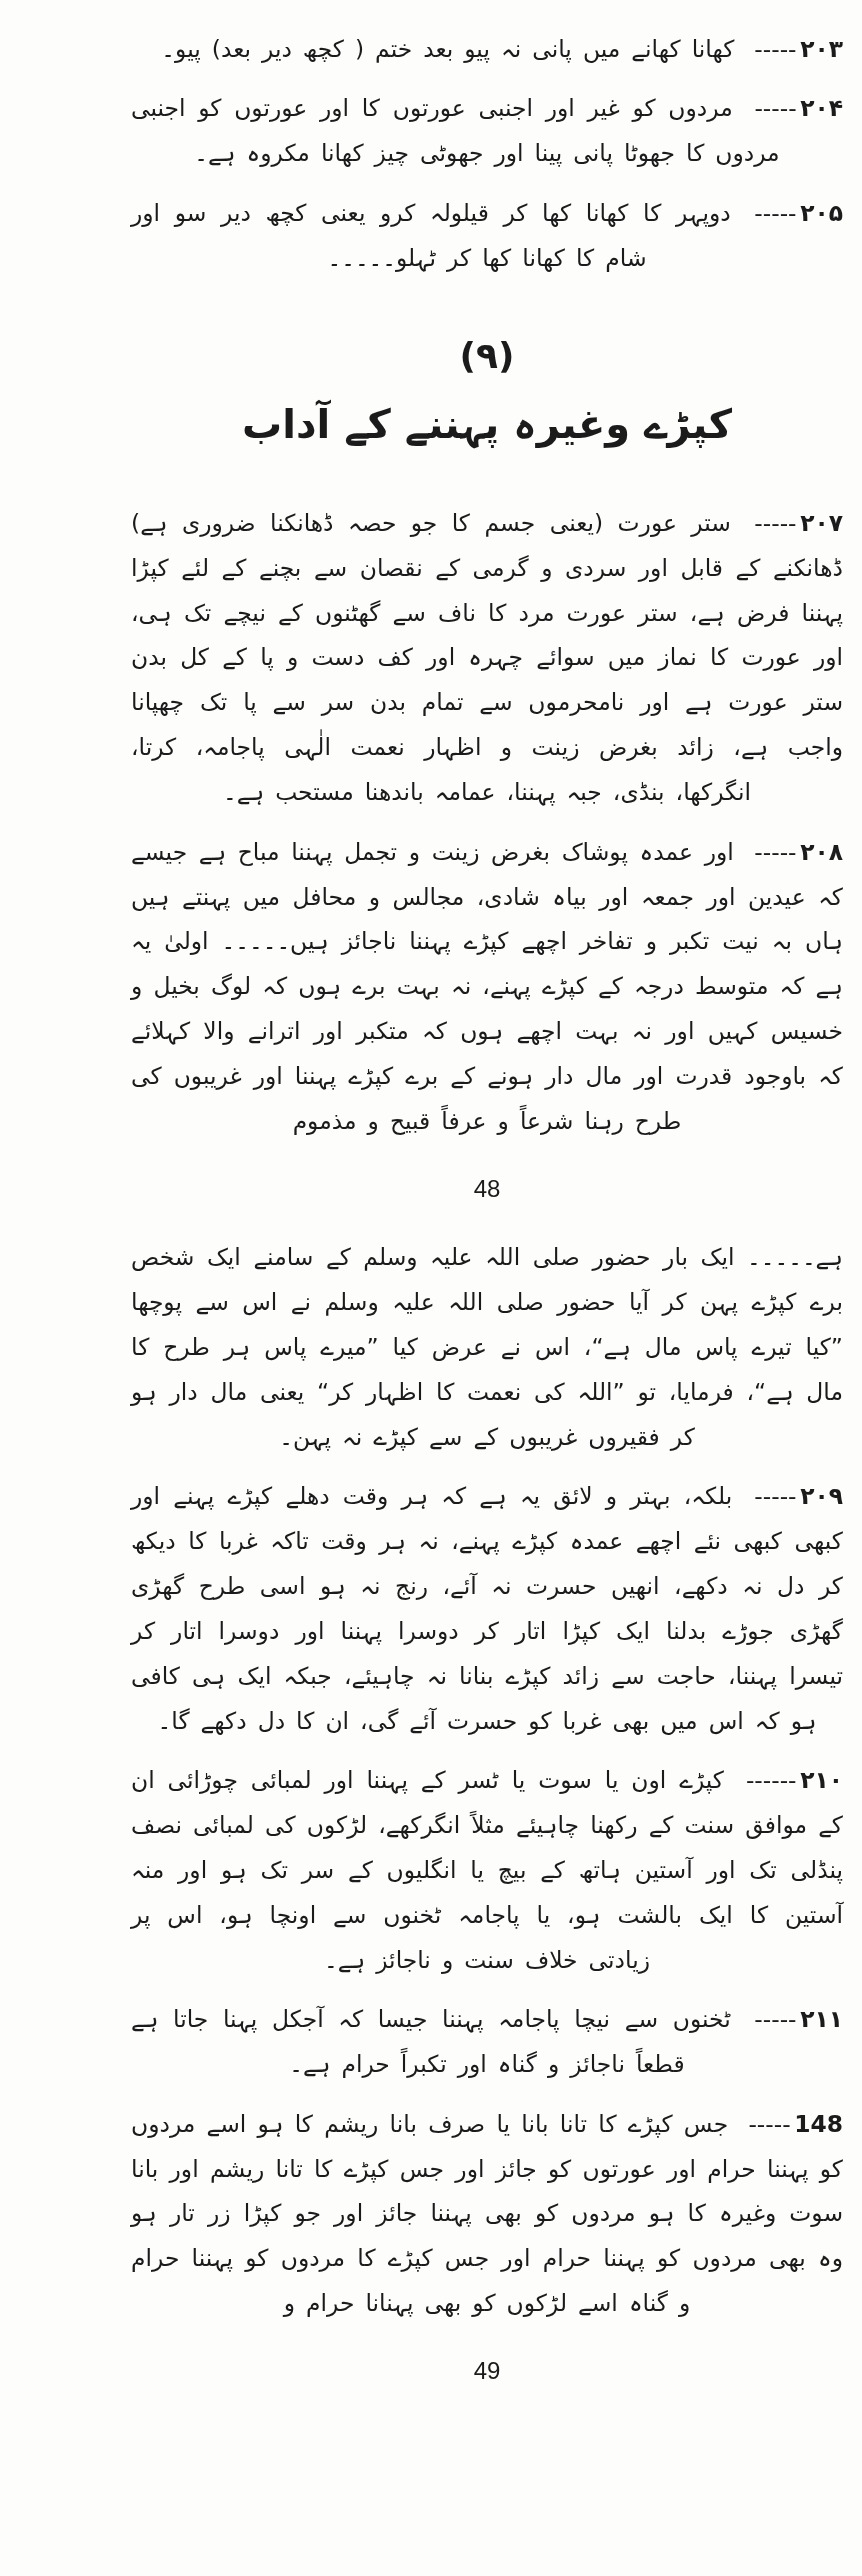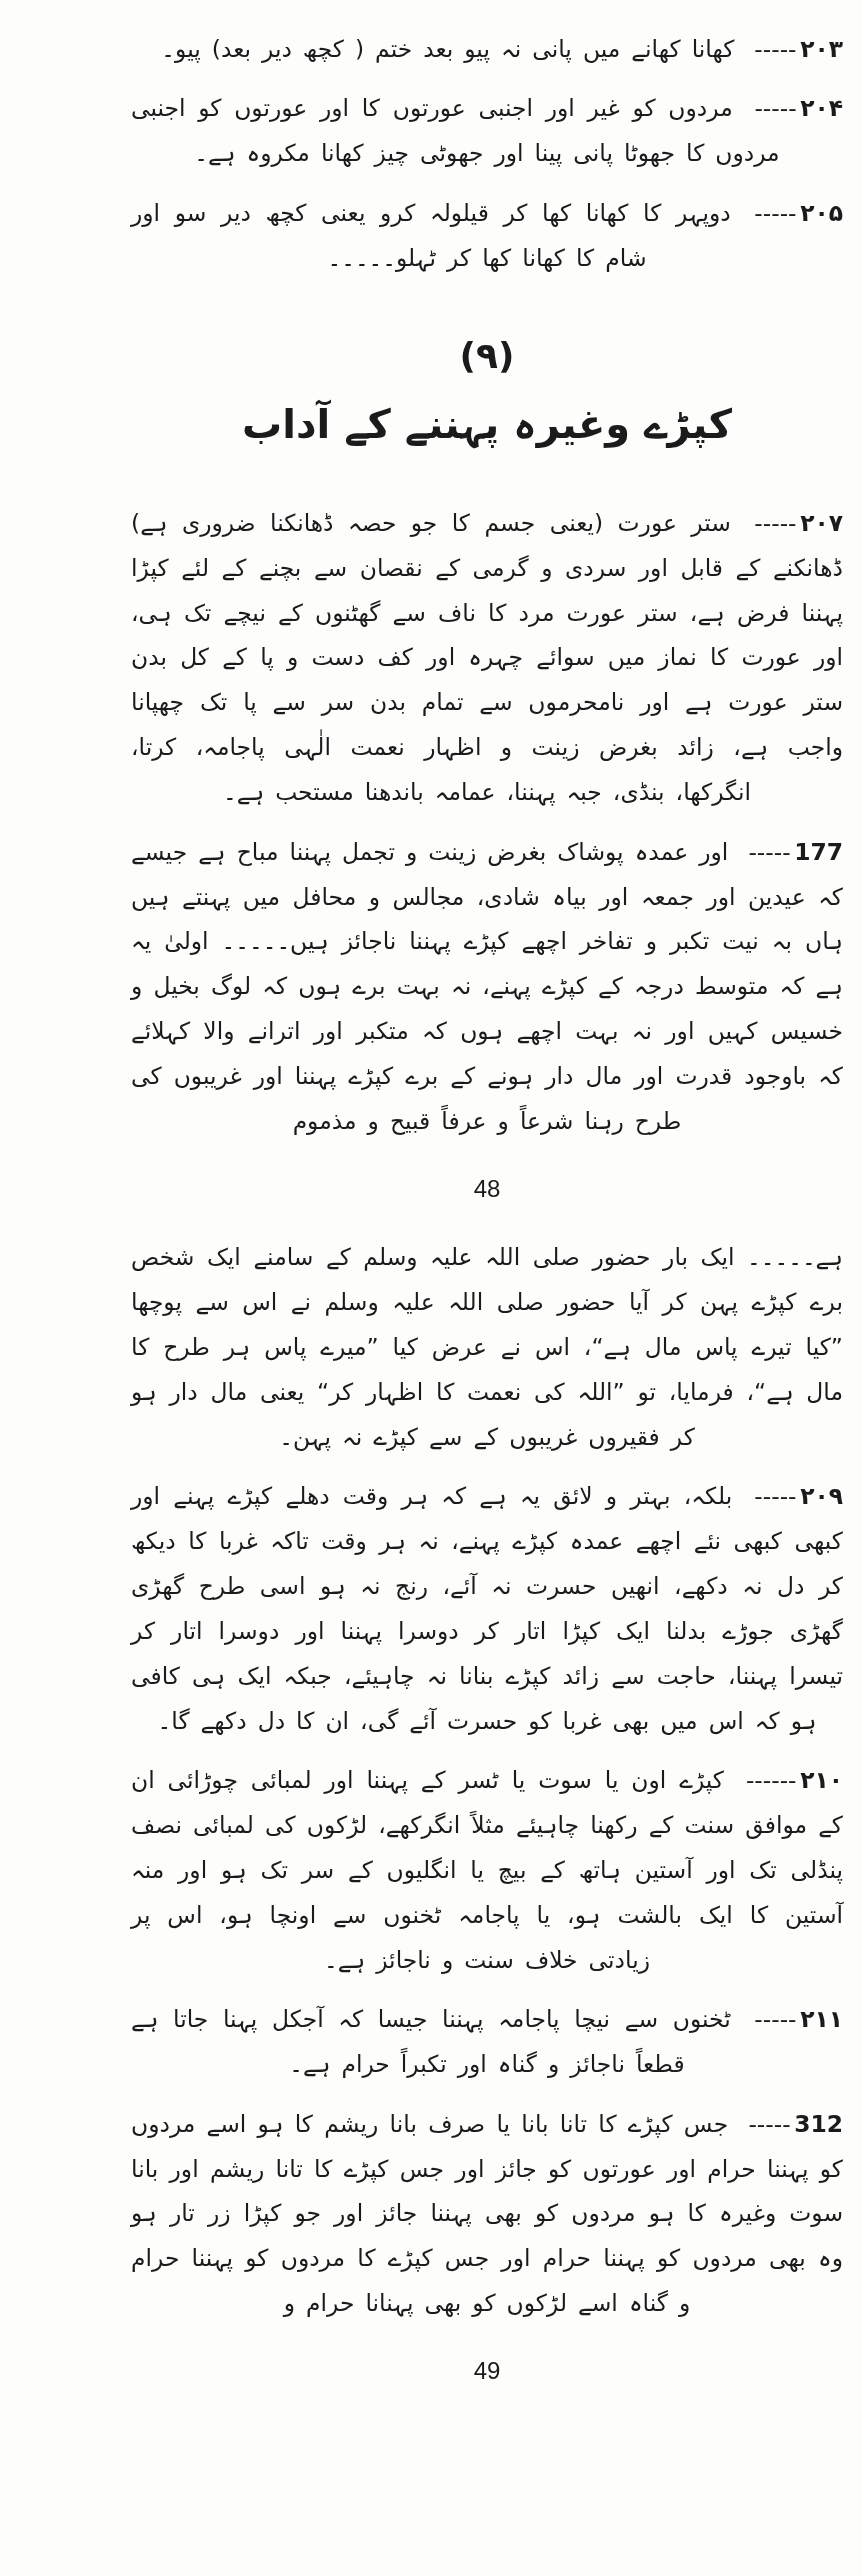--- a/index.html
+++ b/index.html
@@ -94,21 +94,21 @@
     <div class="section-num">(۹)</div>
     <h1 class="chapter-title">کپڑے وغیرہ پہننے کے آداب</h1>
   </div>
 
   <p class="entry">
     <span class="num">۲۰۷</span><span class="dash">-----</span>
     <span class="txt">ستر عورت (یعنی جسم کا جو حصہ ڈھانکنا ضروری ہے) ڈھانکنے کے قابل اور سردی و گرمی کے نقصان سے بچنے کے لئے کپڑا پہننا فرض ہے، ستر عورت مرد کا ناف سے گھٹنوں کے نیچے تک ہی، اور عورت کا نماز میں سوائے چہرہ اور کف دست و پا کے کل بدن ستر عورت ہے اور نامحرموں سے تمام بدن سر سے پا تک چھپانا واجب ہے، زائد بغرض زینت و اظہار نعمت الٰہی پاجامہ، کرتا، انگرکھا، بنڈی، جبہ پہننا، عمامہ باندھنا مستحب ہے۔</span>
   </p>
 
   <p class="entry">
-    <span class="num">177</span><span class="dash">-----</span>
+    <span class="num">۲۰۸</span><span class="dash">-----</span>
     <span class="txt">اور عمدہ پوشاک بغرض زینت و تجمل پہننا مباح ہے جیسے کہ عیدین اور جمعہ اور بیاہ شادی، مجالس و محافل میں پہنتے ہیں ہاں بہ نیت تکبر و تفاخر اچھے کپڑے پہننا ناجائز ہیں۔۔۔۔۔ اولیٰ یہ ہے کہ متوسط درجہ کے کپڑے پہنے، نہ بہت برے ہوں کہ لوگ بخیل و خسیس کہیں اور نہ بہت اچھے ہوں کہ متکبر اور اترانے والا کہلائے کہ باوجود قدرت اور مال دار ہونے کے برے کپڑے پہننا اور غریبوں کی طرح رہنا شرعاً و عرفاً قبیح و مذموم</span>
   </p>
 
   <div class="page-num">48</div>
 
   <p class="entry cont">ہے۔۔۔۔۔ ایک بار حضور صلی اللہ علیہ وسلم کے سامنے ایک شخص برے کپڑے پہن کر آیا حضور صلی اللہ علیہ وسلم نے اس سے پوچھا ”کیا تیرے پاس مال ہے“، اس نے عرض کیا ”میرے پاس ہر طرح کا مال ہے“، فرمایا، تو ”اللہ کی نعمت کا اظہار کر“ یعنی مال دار ہو کر فقیروں غریبوں کے سے کپڑے نہ پہن۔</p>
 
   <p class="entry">
     <span class="num">۲۰۹</span><span class="dash">-----</span>
     <span class="txt">بلکہ، بہتر و لائق یہ ہے کہ ہر وقت دھلے کپڑے پہنے اور کبھی کبھی نئے اچھے عمدہ کپڑے پہنے، نہ ہر وقت تاکہ غربا کا دیکھ کر دل نہ دکھے، انھیں حسرت نہ آئے، رنج نہ ہو اسی طرح گھڑی گھڑی جوڑے بدلنا ایک کپڑا اتار کر دوسرا پہننا اور دوسرا اتار کر تیسرا پہننا، حاجت سے زائد کپڑے بنانا نہ چاہیئے، جبکہ ایک ہی کافی ہو کہ اس میں بھی غربا کو حسرت آئے گی، ان کا دل دکھے گا۔</span>
@@ -118,20 +118,20 @@
     <span class="num">۲۱۰</span><span class="dash">------</span>
     <span class="txt">کپڑے اون یا سوت یا ٹسر کے پہننا اور لمبائی چوڑائی ان کے موافق سنت کے رکھنا چاہیئے مثلاً انگرکھے، لڑکوں کی لمبائی نصف پنڈلی تک اور آستین ہاتھ کے بیچ یا انگلیوں کے سر تک ہو اور منہ آستین کا ایک بالشت ہو، یا پاجامہ ٹخنوں سے اونچا ہو، اس پر زیادتی خلاف سنت و ناجائز ہے۔</span>
   </p>
 
   <p class="entry">
     <span class="num">۲۱۱</span><span class="dash">-----</span>
     <span class="txt">ٹخنوں سے نیچا پاجامہ پہننا جیسا کہ آجکل پہنا جاتا ہے قطعاً ناجائز و گناہ اور تکبراً حرام ہے۔</span>
   </p>
 
   <p class="entry">
-    <span class="num">312</span><span class="dash">-----</span>
+    <span class="num">148</span><span class="dash">-----</span>
     <span class="txt">جس کپڑے کا تانا بانا یا صرف بانا ریشم کا ہو اسے مردوں کو پہننا حرام اور عورتوں کو جائز اور جس کپڑے کا تانا ریشم اور بانا سوت وغیرہ کا ہو مردوں کو بھی پہننا جائز اور جو کپڑا زر تار ہو وہ بھی مردوں کو پہننا حرام اور جس کپڑے کا مردوں کو پہننا حرام و گناہ اسے لڑکوں کو بھی پہنانا حرام و</span>
   </p>
 
   <div class="page-num">49</div>
 
 </div>
 
 
 </body></html>

